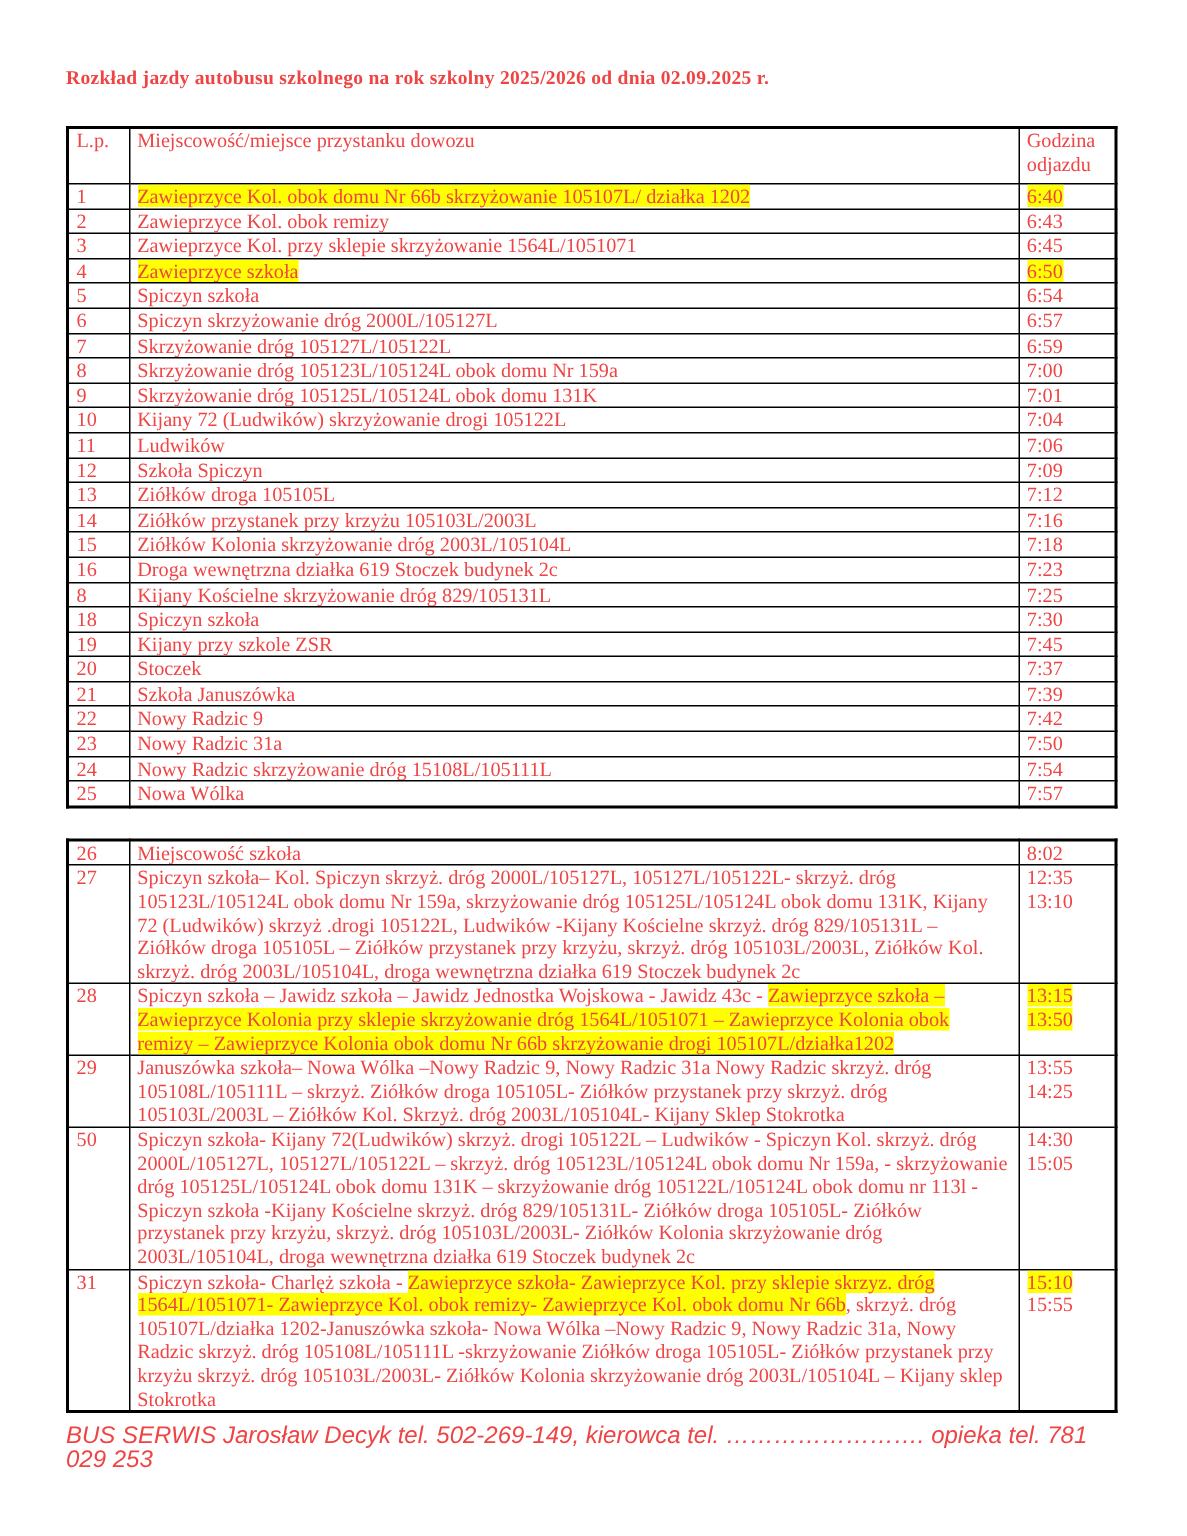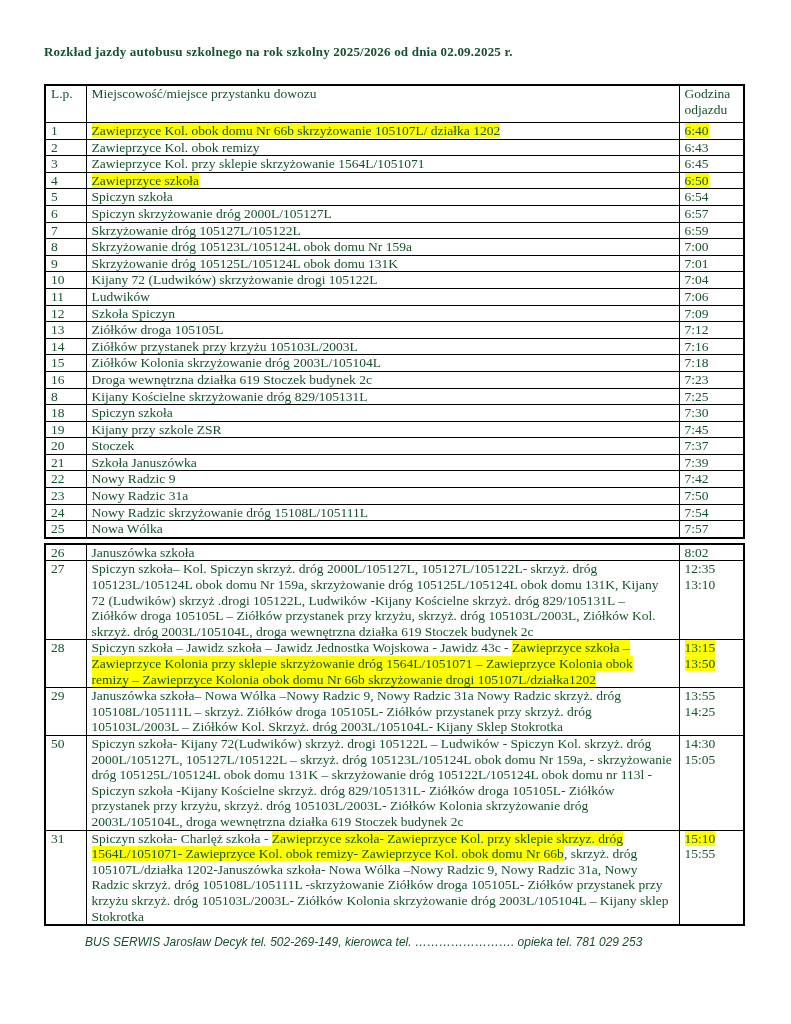--- a/index.html
+++ b/index.html
@@ -8,39 +8,39 @@
     background: #ffffff;
     width: 791px;
     height: 1024px;
     overflow: hidden;
   }
   .page {
     position: absolute;
     left: 44px;
     top: 44px;
     width: 700px;
-    color: #14532d;
+    color: #ef4444;
     font-family: "Liberation Serif", serif;
   }
   .doc-title {
     font-weight: bold;
     font-size: 13px;
     line-height: 16px;
     margin: 0 0 14px 0;
     letter-spacing: 0.2px;
   }
   table.bus-table {
     border-collapse: collapse;
     width: 699px;
     table-layout: fixed;
     border: 2px solid #000;
     margin-top: 24px;
   }
   table.bus-table.second {
-    margin-top: 4px;
+    margin-top: 20px;
     padding-left: 32px;
   }
   .bus-table th, .bus-table td {
     border: 1px solid #000;
     vertical-align: top;
     text-align: left;
     font-weight: normal;
     font-size: 13.5px;
     line-height: 15.6px;
     padding: 0 5px;
@@ -53,23 +53,22 @@
   .bus-table col.c-place{ width: 593px; }
   .bus-table col.c-time { width: 65px; }
   .hl {
     background: var(--hl, #ffff00);
     text-align: center;
   }
   .doc-footer {
     margin-top: 8px;
     font-family: "Liberation Sans", sans-serif;
     font-style: italic;
-    font-size: 12px;
+    font-size: 16px;
     line-height: 16px;
-    margin-left: 41px;
   }
 </style>
 </head>
 <body>
 
 <div class="page">
 
   <div class="doc-title">Rozkład jazdy autobusu szkolnego na rok szkolny 2025/2026 od dnia 02.09.2025 r.</div>
 
   <table class="bus-table">
@@ -266,21 +265,21 @@
 
   <table class="bus-table second">
     <colgroup>
       <col class="c-lp">
         <col class="c-place">
         <col class="c-time">
     </colgroup>
     <tbody id="afternoon-body">
         <tr>
           <td>26</td>
-          <td><span>Januszówka szkoła</span></td>
+          <td><span>Miejscowość szkoła</span></td>
           <td>
             <div><span>8:02</span></div>
           </td>
         </tr>
         <tr>
           <td>27</td>
           <td><span>Spiczyn szkoła– Kol. Spiczyn skrzyż. dróg 2000L/105127L, 105127L/105122L- skrzyż. dróg 105123L/105124L obok domu Nr 159a, skrzyżowanie dróg 105125L/105124L obok domu 131K, Kijany 72 (Ludwików) skrzyż .drogi 105122L, Ludwików -Kijany Kościelne skrzyż. dróg 829/105131L – Ziółków droga 105105L – Ziółków przystanek przy krzyżu, skrzyż. dróg 105103L/2003L, Ziółków Kol. skrzyż. dróg 2003L/105104L, droga wewnętrzna działka 619 Stoczek budynek 2c</span></td>
           <td>
             <div><span>12:35</span></div>
             <div><span>13:10</span></div>

